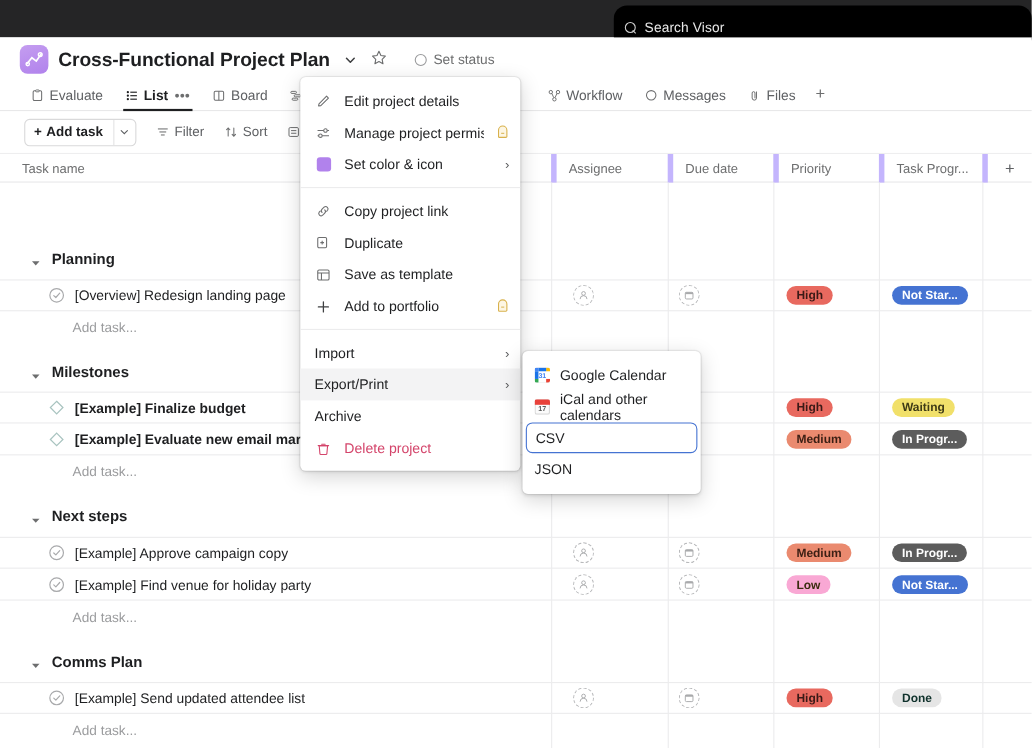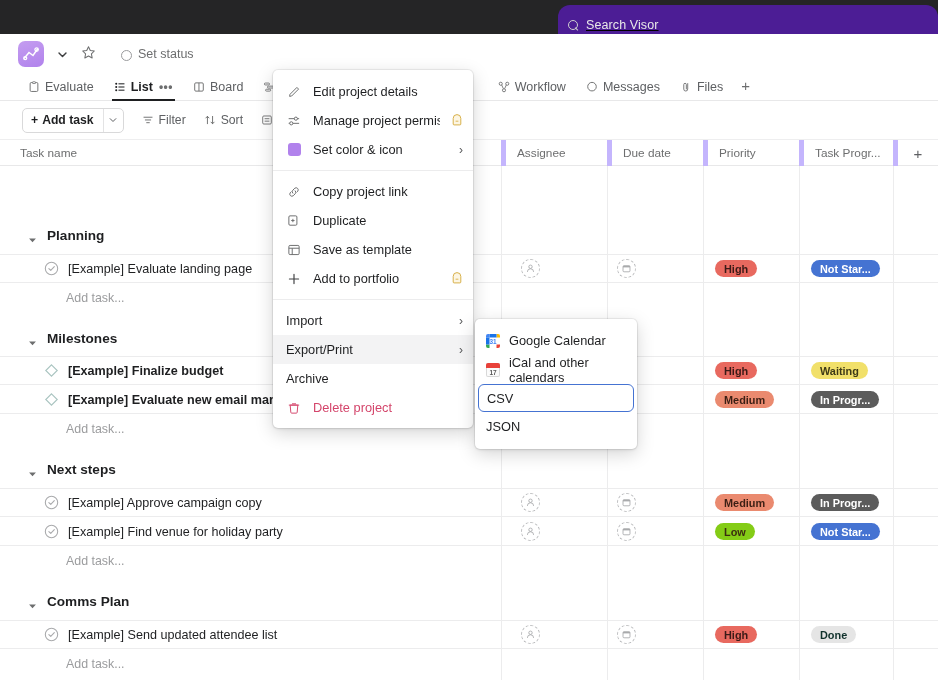--- a/index.html
+++ b/index.html
@@ -12,22 +12,22 @@
   }
   #root { position: relative; width: 938px; height: 680px; }
 
   
   .topbar {
     position: absolute; left: 0; top: 0; width: 938px; height: 34px;
     background: #252526;
   }
   .search-pill {
     position: absolute; left: 558px; top: 5px; width: 380px; height: 40px;
-    background: #4c1d95; border-radius: 12px;
-    display: flex; align-items: center; padding-left: 10px; gap: 7px; text-decoration: underline;
+    background: #000000; border-radius: 12px;
+    display: flex; align-items: center; padding-left: 10px; gap: 7px;
   }
   .search-pill .label {
     color: #e8e8e8; font-size: 12.5px; letter-spacing: .1px;
   }
   .mag { width: 11px; height: 11px; position: relative; flex: 0 0 auto; }
   .mag::before {
     content: ""; position: absolute; left: 0; top: 0; width: 8px; height: 8px;
     border: 1.3px solid #cfcfcf; border-radius: 50%;
   }
   .mag::after {
@@ -51,21 +51,21 @@
   .proj-title {
     font-size: 17.5px; color: #1e1f21; font-weight: 700; letter-spacing: -.1px;
     white-space: nowrap;
   }
   .chev-btn {
     width: 18px; height: 18px; display: flex; align-items: center; justify-content: center;
     flex: 0 0 auto;
   }
   .star-btn { width: 18px; height: 18px; flex: 0 0 auto; margin-left: 1px; }
   .set-status {
-    display: flex; align-items: flex-end; gap: 6px; margin-left: 13px;
+    display: flex; align-items: center; gap: 6px; margin-left: 13px;
     font-size: 12.5px; color: #6d6e6f;
   }
   .status-ring {
     width: 11px; height: 11px; border: 1.4px solid #9a9b9d; border-radius: 50%;
   }
 
   
   .tabs {
     position: absolute; left: 0; top: 40px; width: 938px; height: 27px;
     display: flex; align-items: flex-end; padding-left: 18px; gap: 0;
@@ -231,20 +231,21 @@
   <div class="app">
 
     <div class="proj-row">
       <div class="proj-icon">
         <svg width="18" height="18" viewBox="0 0 18 18">
           <path d="M2.5 13 L7 7.5 L11 10.5 L15.5 4" stroke="#ffffff" stroke-width="1.5" fill="none" stroke-linecap="round"></path>
           <circle cx="14.6" cy="4.6" r="1.7" fill="none" stroke="#ffffff" stroke-width="1.3"></circle>
           <circle cx="3.2" cy="13.2" r="1.5" fill="none" stroke="#ffffff" stroke-width="1.3"></circle>
         </svg>
       </div>
+      <div class="proj-title">Cross-Functional Project Plan</div>
       <div class="chev-btn">
         <svg width="13" height="13" viewBox="0 0 13 13">
             <path d="M3 5 L6.5 8.6 L10 5" stroke="#3f4042" stroke-width="1.4" fill="none" stroke-linecap="round" stroke-linejoin="round"></path>
           </svg>
       </div>
       <div class="star-btn">
         <svg width="15" height="15" viewBox="0 0 16 16">
             <path d="M8 1.8 L9.9 5.8 L14.2 6.4 L11.1 9.5 L11.9 13.8 L8 11.7 L4.1 13.8 L4.9 9.5 L1.8 6.4 L6.1 5.8 Z" stroke="#6d6e6f" stroke-width="1.1" fill="none" stroke-linejoin="round"></path>
           </svg>
       </div>
@@ -380,21 +381,21 @@
       <div class="row" style="top:88px">
         <div class="hsep-top"></div>
           <div class="hsep"></div>
         <div class="cell-name">
           <span class="task-dot">
             <svg width="15" height="15" viewBox="0 0 16 16">
                 <circle cx="8" cy="8" r="6.6" stroke="#a9aaac" stroke-width="1.15" fill="none"></circle>
                 <path d="M5.2 8.2 L7.2 10.1 L11 5.9" stroke="#a9aaac" stroke-width="1.15" fill="none" stroke-linecap="round" stroke-linejoin="round"></path>
               </svg>
           </span>
-          <span>[Example] Evaluate landing page</span>
+          <span>[Overview] Redesign landing page</span>
         </div>
         <div class="avatar-ph" style="left:521px;top:5px">
           <svg width="11" height="11" viewBox="0 0 12 12">
               <circle cx="6" cy="4.1" r="1.85" stroke="#a9aaac" stroke-width=".95" fill="none"></circle>
               <path d="M2.6 9.7 a3.4 3.4 0 0 1 6.8 0" stroke="#a9aaac" stroke-width=".95" fill="none"></path>
             </svg>
         </div>
         <div class="date-ph" style="left:617px;top:5px">
           <svg width="11" height="11" viewBox="0 0 12 12">
               <rect x="2.2" y="3" width="7.6" height="6.6" rx="1.1" stroke="#a9aaac" stroke-width=".95" fill="none"></rect>
@@ -524,21 +525,21 @@
               <circle cx="6" cy="4.1" r="1.85" stroke="#a9aaac" stroke-width=".95" fill="none"></circle>
               <path d="M2.6 9.7 a3.4 3.4 0 0 1 6.8 0" stroke="#a9aaac" stroke-width=".95" fill="none"></path>
             </svg>
         </div>
         <div class="date-ph" style="left:617px;top:5px">
           <svg width="11" height="11" viewBox="0 0 12 12">
               <rect x="2.2" y="3" width="7.6" height="6.6" rx="1.1" stroke="#a9aaac" stroke-width=".95" fill="none"></rect>
               <rect x="2.2" y="3" width="7.6" height="1.8" fill="#a9aaac"></rect>
             </svg>
         </div>
-        <div class="pill" style="left: 715px; top: 6px; background: #84cc16; color: rgb(59, 45, 16);">Low</div>
+        <div class="pill" style="left: 715px; top: 6px; background: #f9a8d4; color: rgb(59, 45, 16);">Low</div>
         <div class="pill" style="left: 811px; top: 6px; background: rgb(69, 115, 210); color: rgb(255, 255, 255);">Not Star...</div>
       </div>
 
       <div class="addtask-row" style="top:380px">Add task...</div>
 
       <div class="section-row" style="top:420px">
         <span class="caret">
           <svg width="9" height="9" viewBox="0 0 10 10">
               <path d="M1.2 2.8 L5 7 L8.8 2.8 Z" fill="#6d6e6f"></path>
             </svg>

